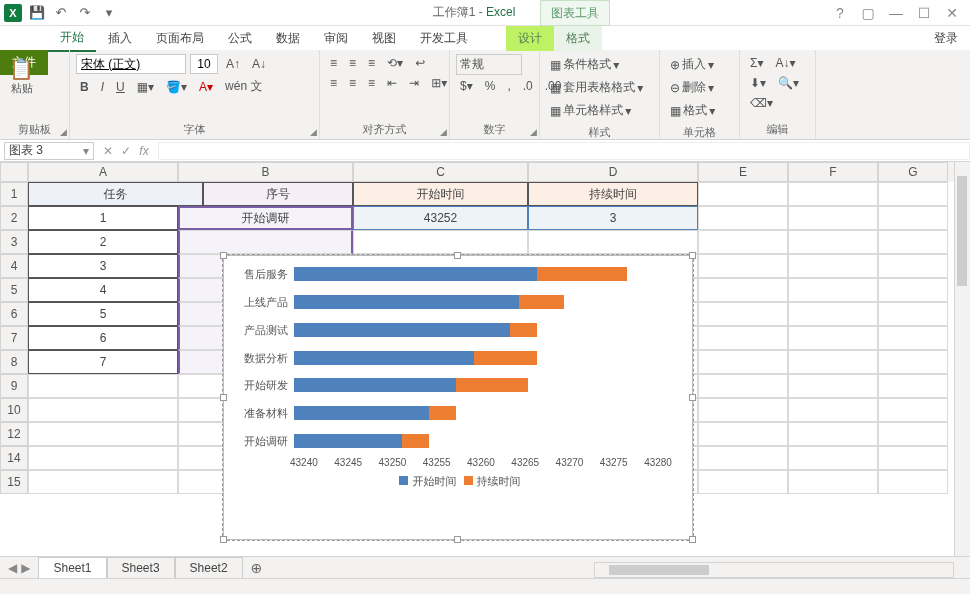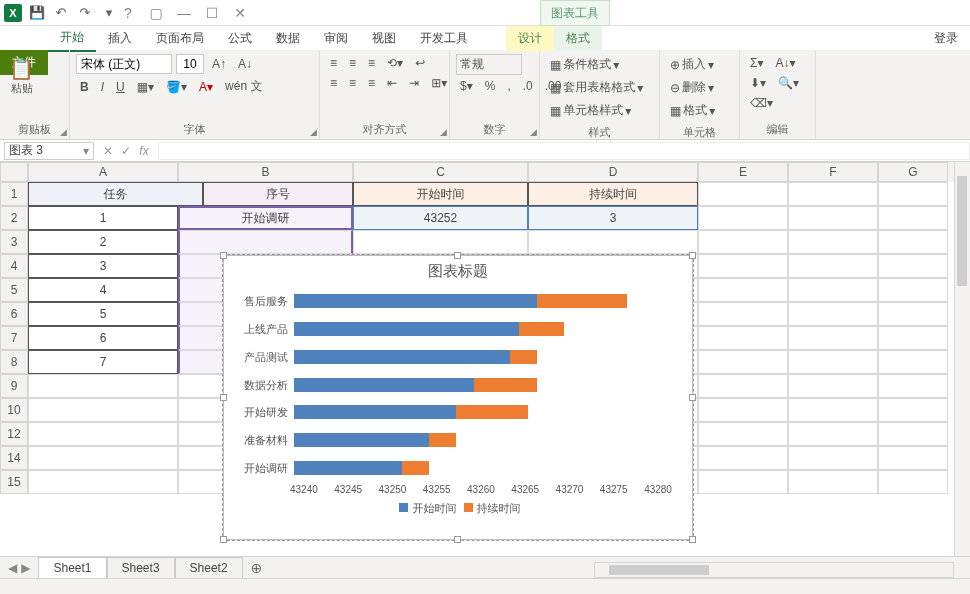--- a/index.html
+++ b/index.html
@@ -23,21 +23,21 @@
 .tab.active { color:#217346; border-bottom:2px solid #217346;}
 .tablogin { margin-left:auto; padding-right:12px; color:#444;}
 
 
 .ribbon { height:90px; background:#f3f2f1; border-bottom:1px solid #d4d4d4; display:flex; font-size:11px;}
 .rgroup { border-right:1px solid #e0ded9; padding:4px 6px 2px 6px; display:flex; flex-direction:column; position:relative;}
 .rgroup-title { text-align:center; color:#666; font-size:11px; margin-top:auto; padding-top:2px;}
 .rrow { display:flex; align-items:center; gap:4px; margin-bottom:2px;}
 .rbtn { padding:1px 3px; color:#555; cursor:pointer; display:inline-flex; align-items:center; gap:2px; border:1px solid transparent; font-size:12px;}
 .fontbox { border:1px solid #c8c8c8; background:#fff; padding:1px 4px; height:20px; font-size:12px;}
-.fontname { width:96px;}
+.fontname { width:110px;text-decoration:underline;}
 .fontsize { width:28px; text-align:center;}
 .big { width:32px; height:44px; display:flex; flex-direction:column; align-items:center; justify-content:center; color:#555;}
 .big .icn { font-size:20px;}
 .mini-arrow { position:absolute; right:2px; bottom:2px; font-size:9px; color:#888;}
 
 
 .fxbar { height:22px; border-bottom:1px solid #d4d4d4; display:flex; align-items:center; background:#fff;}
 .namebox { width:90px; border:1px solid #ccc; height:18px; margin-left:4px; padding:0 4px; display:flex; align-items:center; font-size:12px;}
 .fxbtns { display:flex; gap:2px; margin:0 6px;}
 .fxbtns span{ width:16px;text-align:center;color:#999;}
@@ -91,41 +91,44 @@
 <body>
 
 <div class="titlebar">
   <div class="tb-left">
     <span class="tb-icon green">X</span>
     <span class="tb-icon">💾</span>
     <span class="tb-icon">↶</span>
     <span class="tb-icon">↷</span>
     <span class="tb-icon">▾</span>
   </div>
+  <div class="tb-title">
+    <span>工作簿1</span> - <span class="green">Excel</span>
+  </div>
   <div class="tb-right">
     <span>?</span>
     <span>▢</span>
     <span>—</span>
     <span>☐</span>
     <span>✕</span>
   </div>
 </div>
 <div class="tooltab">图表工具</div>
 
 <div class="tabs">
   <div class="tab file">文件</div>
   <div class="tab active">开始</div>
   <div class="tab">插入</div>
   <div class="tab">页面布局</div>
   <div class="tab">公式</div>
   <div class="tab">数据</div>
   <div class="tab">审阅</div>
   <div class="tab">视图</div>
   <div class="tab">开发工具</div>
-  <div class="tab" style="background:#fef9c3;color:#517e54;margin-left:26px">设计</div>
+  <div class="tab" style="background:#bef264;color:#517e54;margin-left:26px">设计</div>
   <div class="tab" style="background:#eaf3ea;color:#517e54">格式</div>
   <div class="tablogin">登录</div>
 </div>
 
 <div class="ribbon">
   <div class="rgroup" style="width:70px">
     <div class="big">
         <span class="icn">📋</span>
         <span>粘贴</span>
       </div>
@@ -388,21 +391,20 @@
 
 <div class="chart-box">
   <div class="handle h-tl"></div>
   <div class="handle h-tr"></div>
   <div class="handle h-bl"></div>
   <div class="handle h-br"></div>
   <div class="handle h-tm"></div>
   <div class="handle h-bm"></div>
   <div class="handle h-ml"></div>
   <div class="handle h-mr"></div>
-  <div class="chart-title">图表标题</div>
   <div class="plot" id="plot">
       <div class="catlbl" style="top:6.928571428571429px">售后服务</div>
       <div class="bar-row" style="top:6.928571428571429px">
          <div class="bar-seg1" style="width:243.00000000000003px"></div>
          <div class="bar-seg2" style="left:243.00000000000003px;width:90px"></div>
        </div>
       <div class="catlbl" style="top:34.785714285714285px">上线产品</div>
       <div class="bar-row" style="top:34.785714285714285px">
          <div class="bar-seg1" style="width:225px"></div>
          <div class="bar-seg2" style="left:225px;width:45px"></div>

